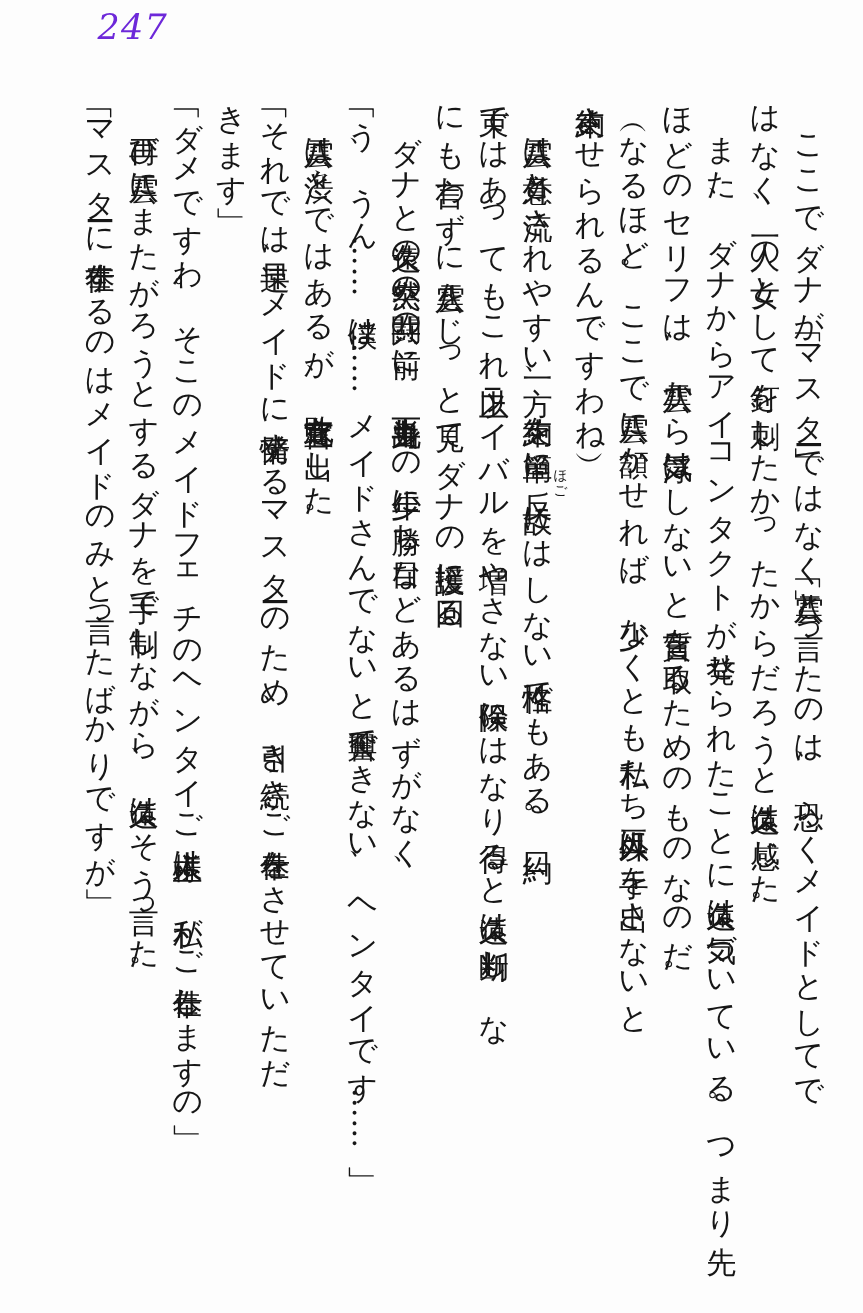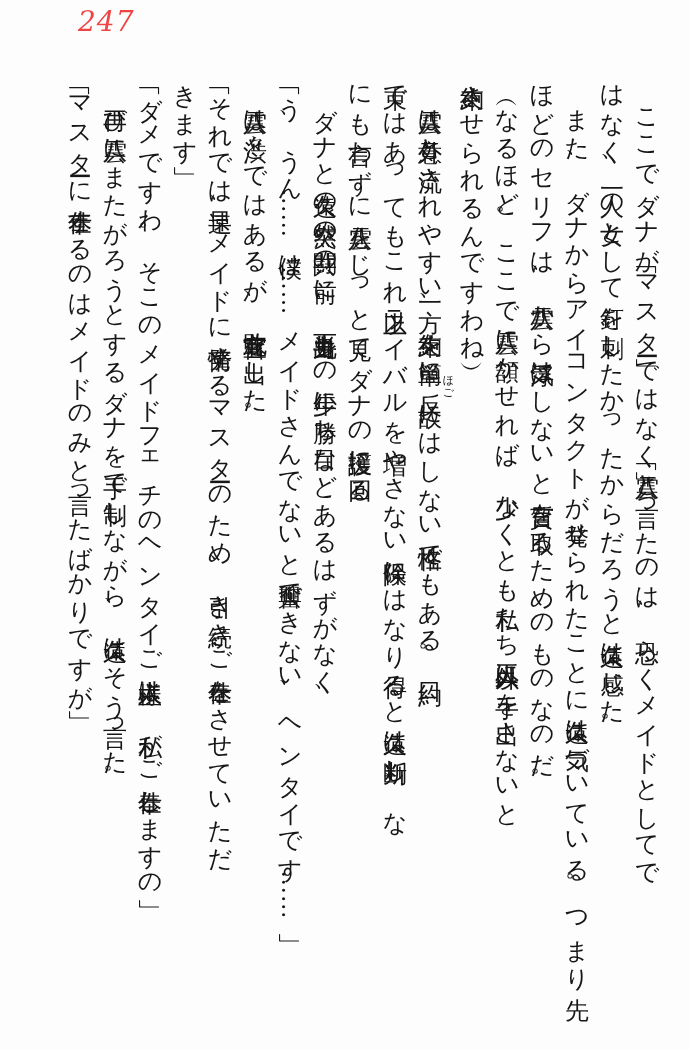--- a/index.html
+++ b/index.html
@@ -18,21 +18,21 @@
     inset: 0;
   }
   .page-number {
     position: absolute;
     top: 5px;
     left: 78px;
     font-family: "DejaVu Serif", "Liberation Serif", serif;
     font-style: italic;
     font-size: 28px;
     letter-spacing: 1px;
-    color: #ef4444;
+    color: #6d28d9;
   }
   .text-area {
     position: absolute;
     top: 68px;
     right: 26px;
     height: 952px;
     writing-mode: vertical-rl;
     text-orientation: mixed;
     font-family: "DejaVu Serif", "Liberation Serif", serif;
     font-size: 24px;

